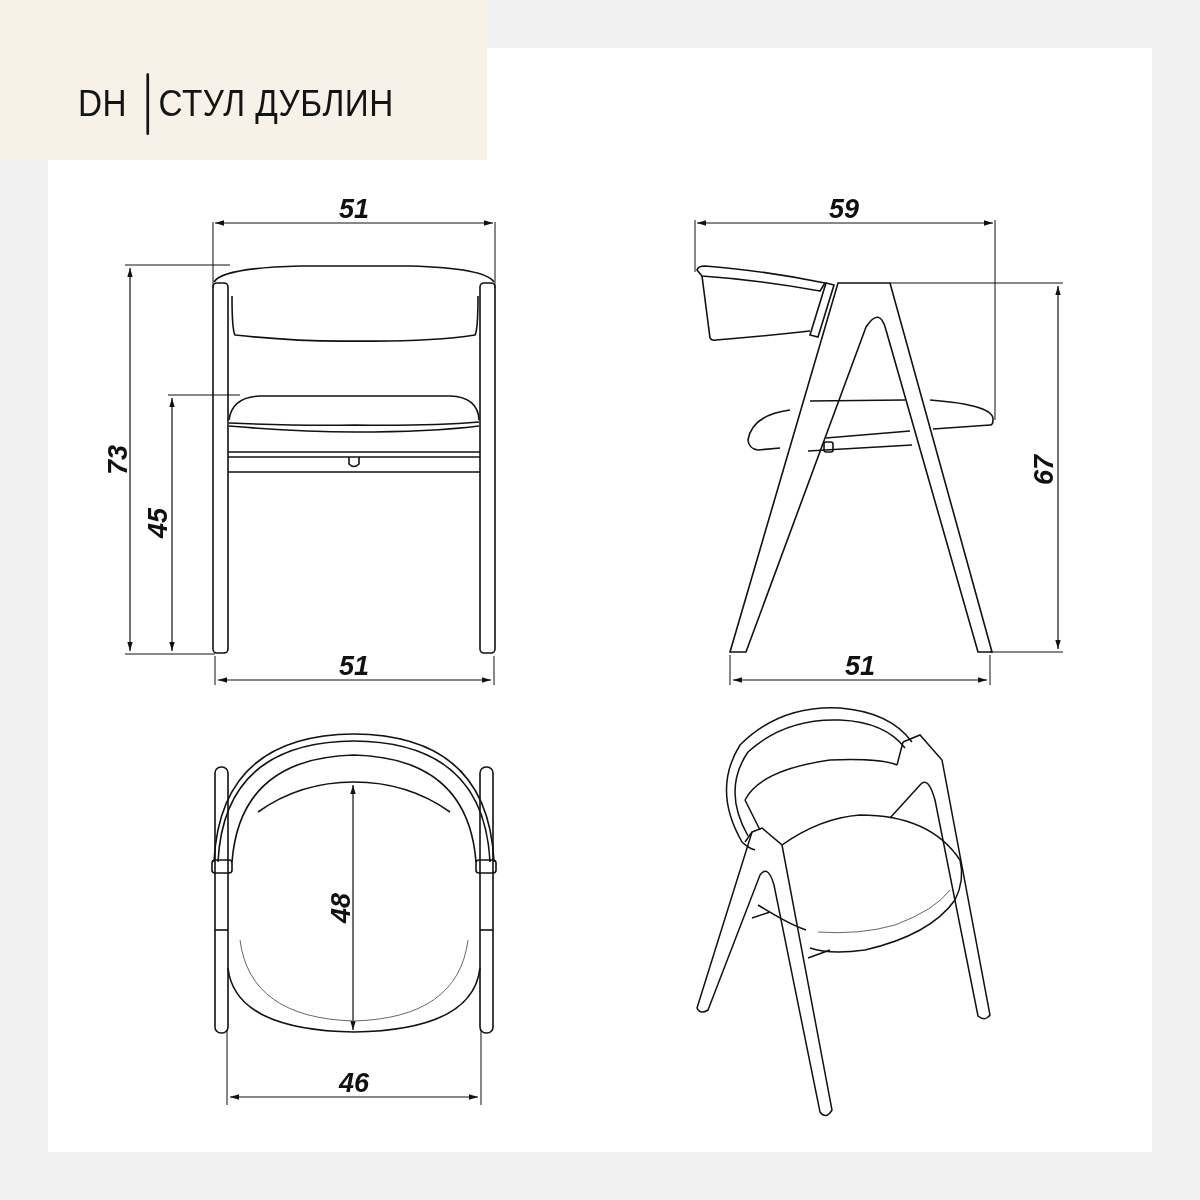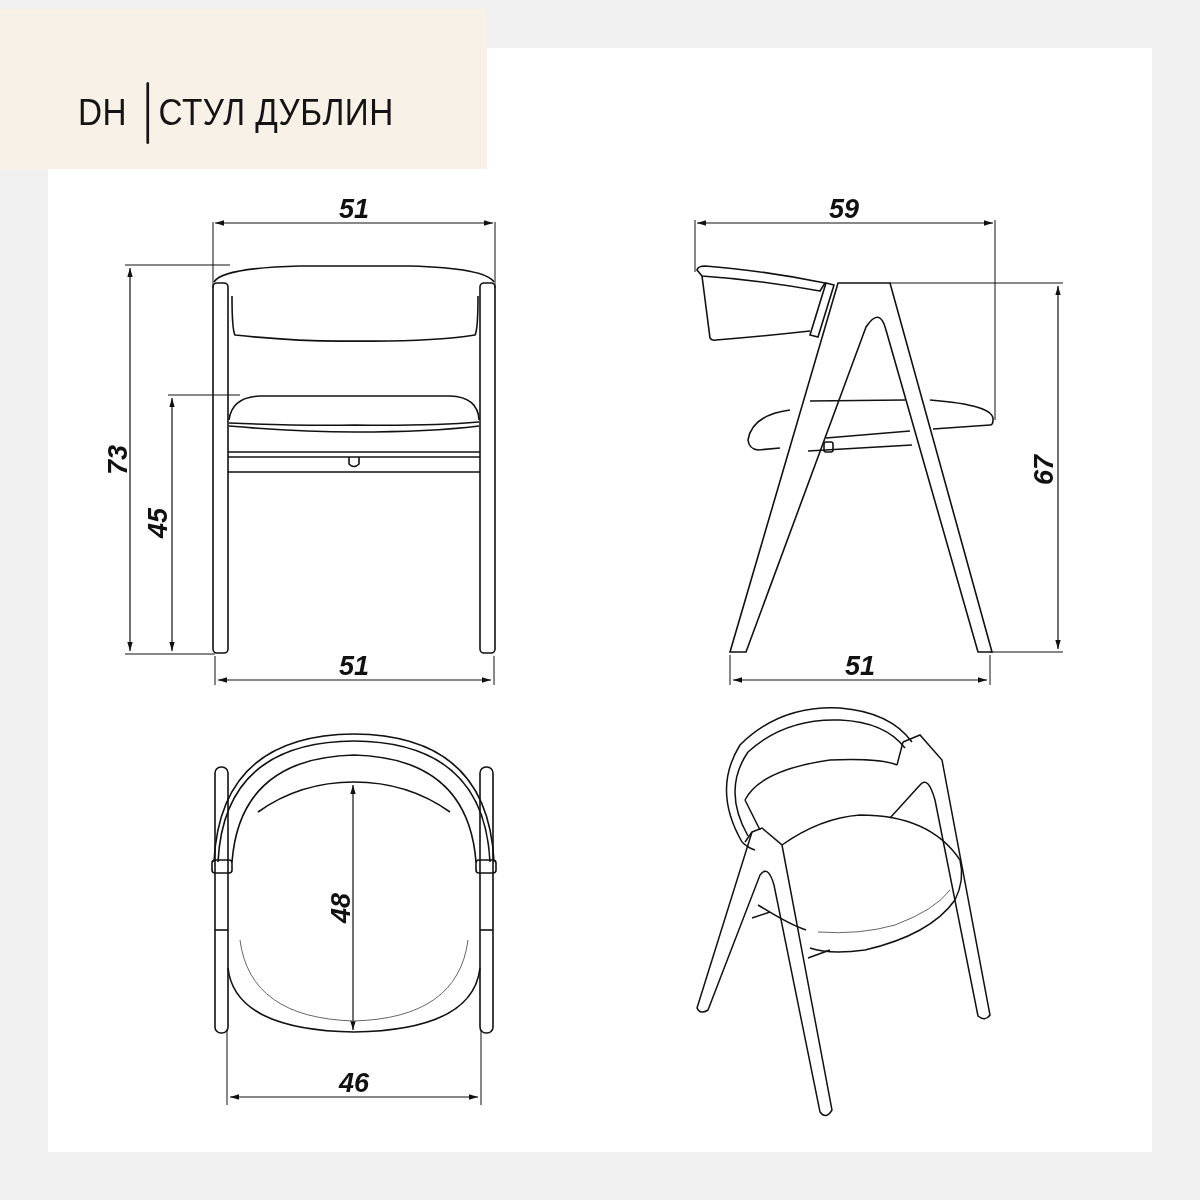--- a/index.html
+++ b/index.html
@@ -1,18 +1,18 @@
 <!DOCTYPE html>
 <html><head>
 <meta charset="utf-8">
 <style>
   html, body { margin: 0; padding: 0; }
   body { width: 1200px; height: 1200px; position: relative; overflow: hidden; background: #f0f0f0; font-family: "Liberation Sans", sans-serif; }
   .panel { position: absolute; left: 48px; top: 48px; width: 1104px; height: 1104px; background: #ffffff; }
-  .header { position: absolute; left: 0; top: 0; width: 487px; height: 160px; background: #f7f1e7; margin-top: 9px; }
+  .header { position: absolute; left: 0; top: 0; width: 487px; height: 160px; background: #f7f1e7; }
   .header-text { position: absolute; left: 78px; top: 72px; height: 64px; display: flex; align-items: center; font-family: "Liberation Sans", sans-serif; font-size: 37px; color: #141414; letter-spacing: 0.5px; transform: scaleX(0.9); transform-origin: left center; }
   .brand { margin-right: 22px; }
   .divider { width: 3px; height: 62px; background: #141414; border-radius: 2px; margin-right: 10px; }
   svg.drawing { position: absolute; left: 0; top: 0; }
   .dim { font-family: "Liberation Sans", sans-serif; font-weight: bold; font-style: italic; font-size: 27px; fill: #111; }
 </style>
 </head>
 <body>
 
 <div class="panel"></div>

